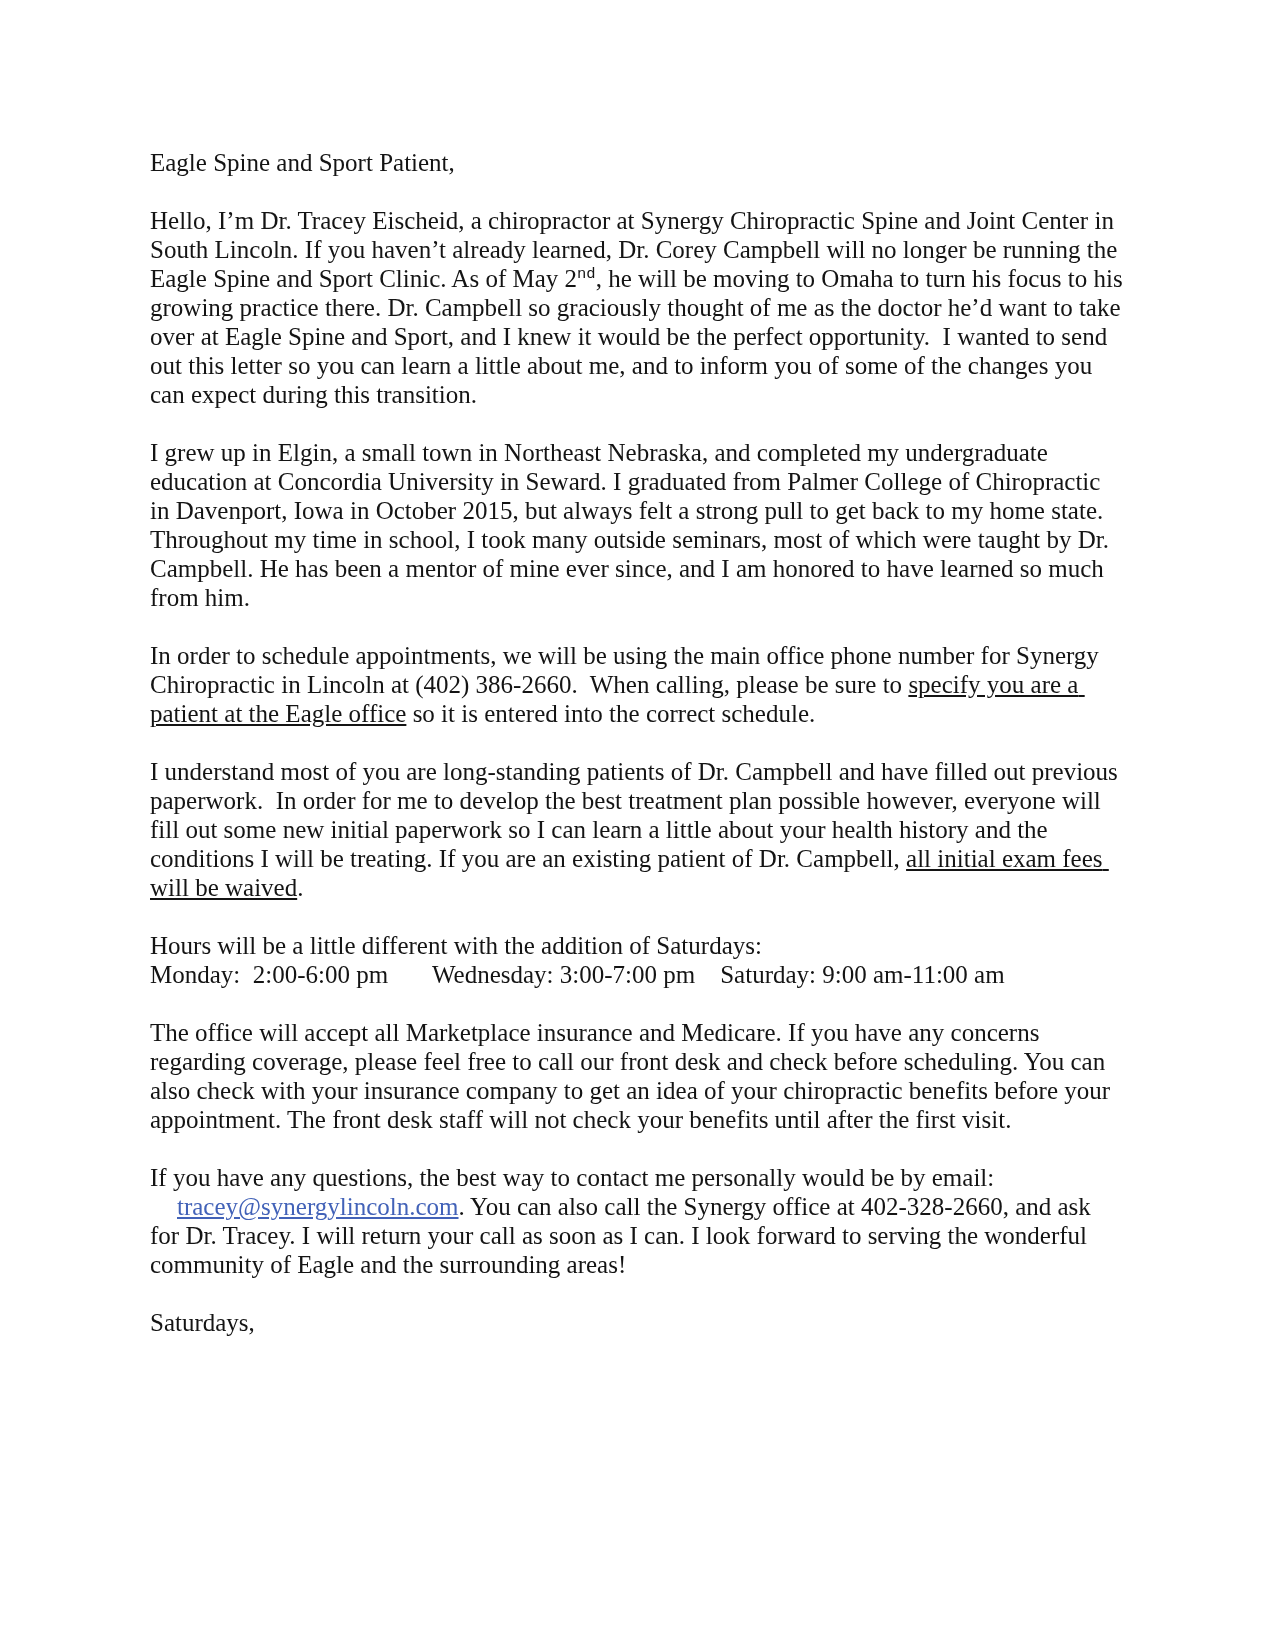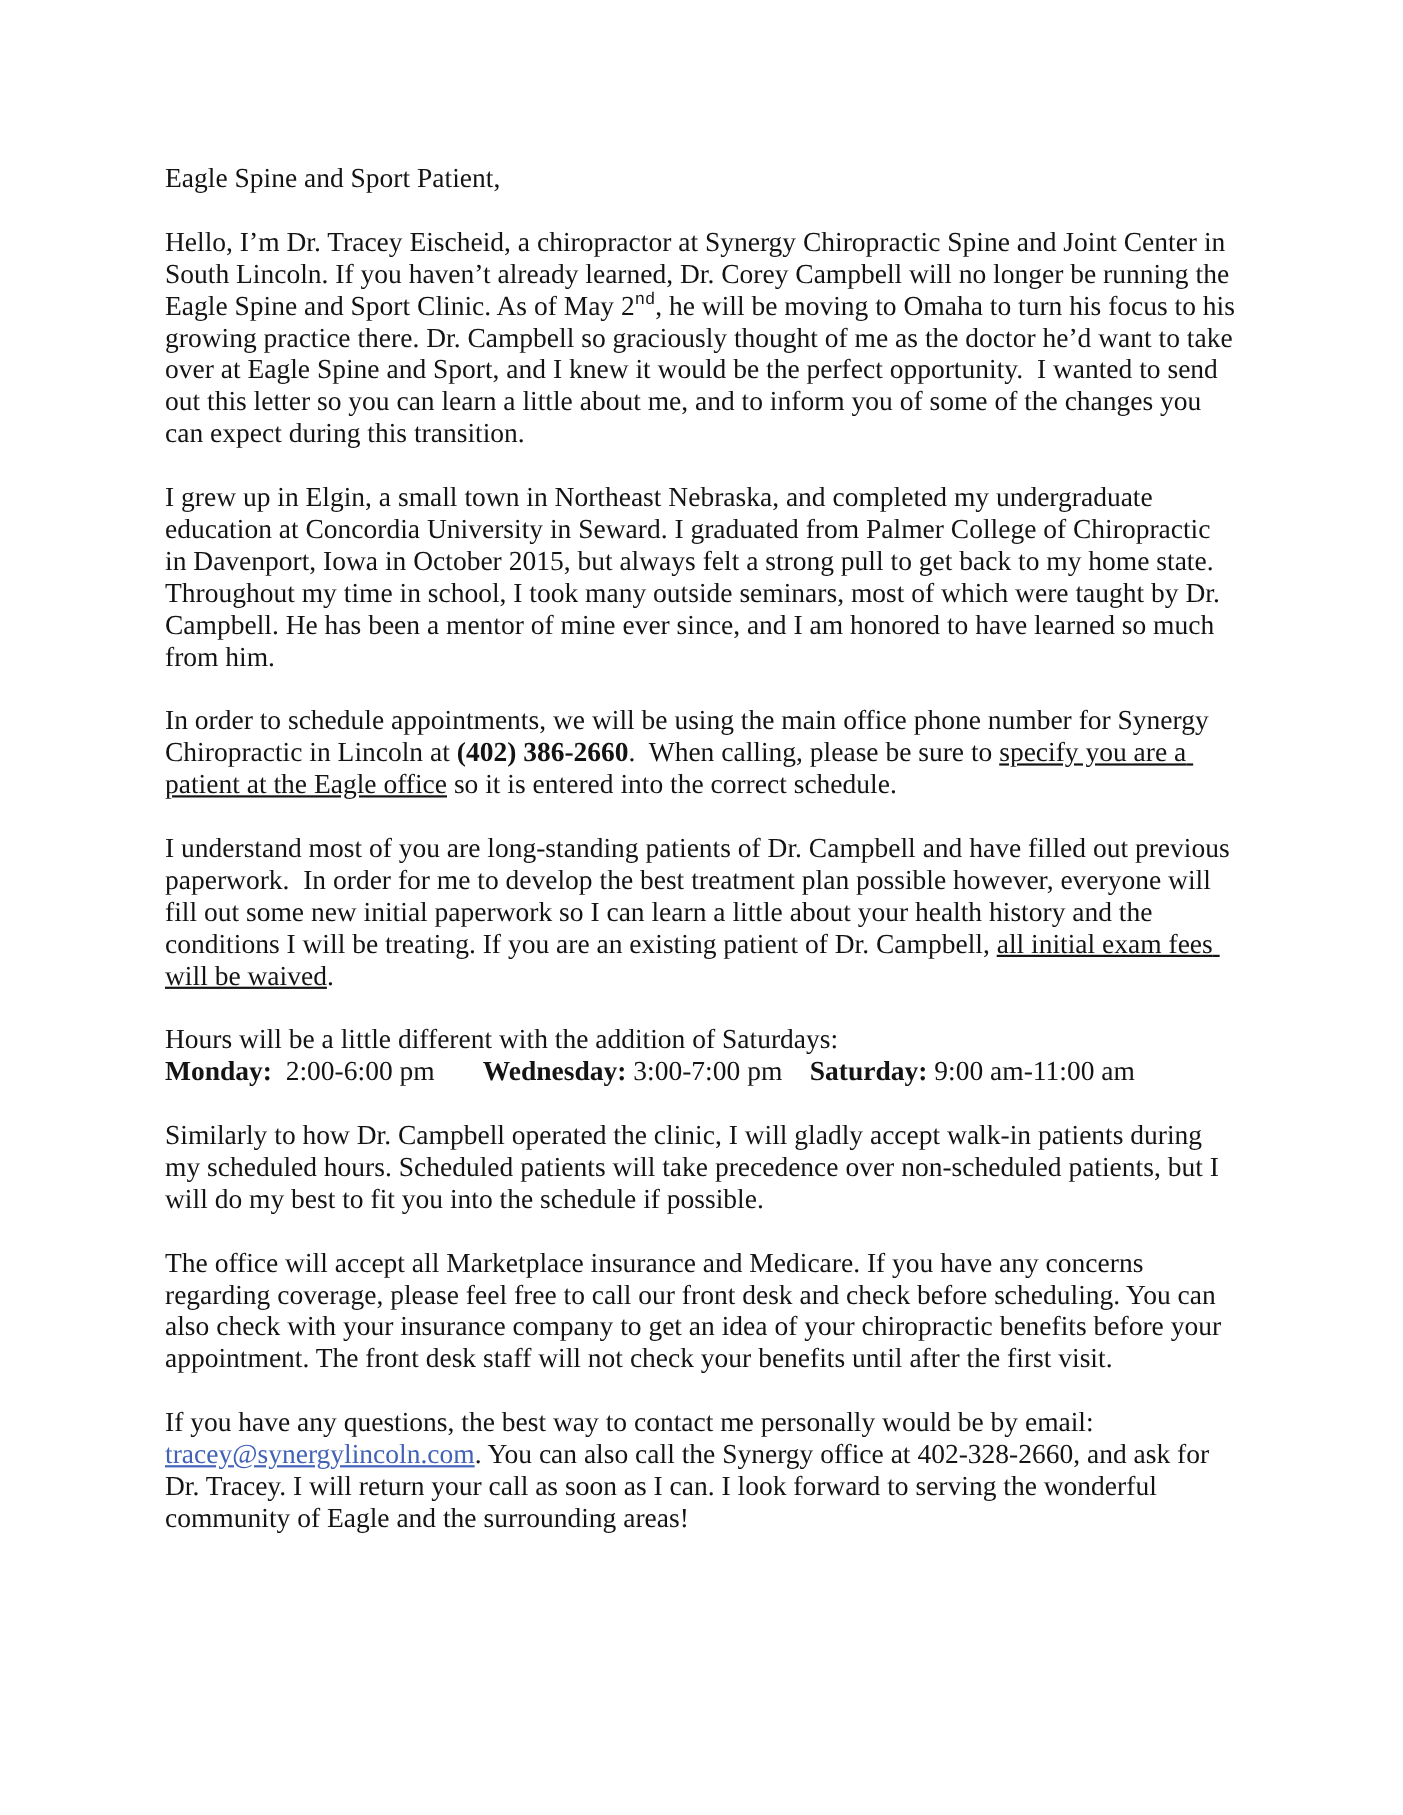--- a/index.html
+++ b/index.html
@@ -13,43 +13,43 @@
     font-family: "Liberation Serif", "DejaVu Serif", serif;
     font-size: 25px;
     line-height: 29px;
     color: var(--text-color);
   }
   .para {
     margin: 0 0 29px 0;
     white-space: pre-wrap;
   }
   .seg-normal { }
-  .seg-bold { font-weight: bold; }
+  .seg-bold { font-weight: normal; }
   .seg-underline { text-decoration: underline; }
   a.seg-link {
     color: var(--link-color);
     text-decoration: underline;
     cursor: pointer;
+    margin-left: 27px;
   }
   sup.seg-sup {
     font-size: 0.62em;
     line-height: 0;
     vertical-align: super;
     font-family: Liberation Mono, monospace;
   }
   .signature { margin-top: 94px; }
 </style>
 </head>
 <body>
 
 <div class="page">
   <p class="para">Eagle Spine and Sport Patient,</p>
   <p class="para"><span class="seg-normal">Hello, I’m Dr. Tracey Eischeid, a chiropractor at Synergy Chiropractic Spine and Joint Center in South Lincoln. If you haven’t already learned, Dr. Corey Campbell will no longer be running the Eagle Spine and Sport Clinic. As of May 2</span><sup class="seg-sup">nd</sup><span class="seg-normal">, he will be moving to Omaha to turn his focus to his growing practice there. Dr. Campbell so graciously thought of me as the doctor he’d want to take over at Eagle Spine and Sport, and I knew it would be the perfect opportunity.  I wanted to send out this letter so you can learn a little about me, and to inform you of some of the changes you can expect during this transition.</span></p>
   <p class="para">I grew up in Elgin, a small town in Northeast Nebraska, and completed my undergraduate education at Concordia University in Seward. I graduated from Palmer College of Chiropractic in Davenport, Iowa in October 2015, but always felt a strong pull to get back to my home state. Throughout my time in school, I took many outside seminars, most of which were taught by Dr. Campbell. He has been a mentor of mine ever since, and I am honored to have learned so much from him.</p>
   <p class="para"><span class="seg-normal">In order to schedule appointments, we will be using the main office phone number for Synergy Chiropractic in Lincoln at </span><span class="seg-bold">(402) 386-2660</span><span class="seg-normal">.  When calling, please be sure to </span><span class="seg-underline">specify you are a patient at the Eagle office</span><span class="seg-normal"> so it is entered into the correct schedule.</span></p>
   <p class="para"><span class="seg-normal">I understand most of you are long-standing patients of Dr. Campbell and have filled out previous paperwork.  In order for me to develop the best treatment plan possible however, everyone will fill out some new initial paperwork so I can learn a little about your health history and the conditions I will be treating. If you are an existing patient of Dr. Campbell, </span><span class="seg-underline">all initial exam fees will be waived</span><span class="seg-normal">.</span></p>
   <p class="para"><span class="seg-normal">Hours will be a little different with the addition of Saturdays:</span><br><span class="seg-bold">Monday:</span><span class="seg-normal">&nbsp;&nbsp;2:00-6:00 pm</span><span class="seg-normal">&nbsp;&nbsp;&nbsp;&nbsp;&nbsp;&nbsp;&nbsp;</span><span class="seg-bold">Wednesday:</span><span class="seg-normal"> 3:00-7:00 pm</span><span class="seg-normal">&nbsp;&nbsp;&nbsp;&nbsp;</span><span class="seg-bold">Saturday:</span><span class="seg-normal"> 9:00 am-11:00 am</span></p>
-  <p class="para">Similarly to how Dr. Campbell operated the clinic, I will gladly accept walk-in patients during my scheduled hours. Scheduled patients will take precedence over non-scheduled patients, but I will do my best to fit you into the schedule if possible.</p>
   <p class="para">The office will accept all Marketplace insurance and Medicare. If you have any concerns regarding coverage, please feel free to call our front desk and check before scheduling. You can also check with your insurance company to get an idea of your chiropractic benefits before your appointment. The front desk staff will not check your benefits until after the first visit.</p>
   <p class="para"><span class="seg-normal">If you have any questions, the best way to contact me personally would be by email: </span><a class="seg-link" href="#">tracey@synergylincoln.com</a><span class="seg-normal">. You can also call the Synergy office at 402-328-2660, and ask for Dr. Tracey. I will return your call as soon as I can. I look forward to serving the wonderful community of Eagle and the surrounding areas!</span></p>
   <p class="para">Saturdays,</p>
   <p class="para signature">Dr. Tracey Eischeid</p>
 </div>
 
 </body></html>

